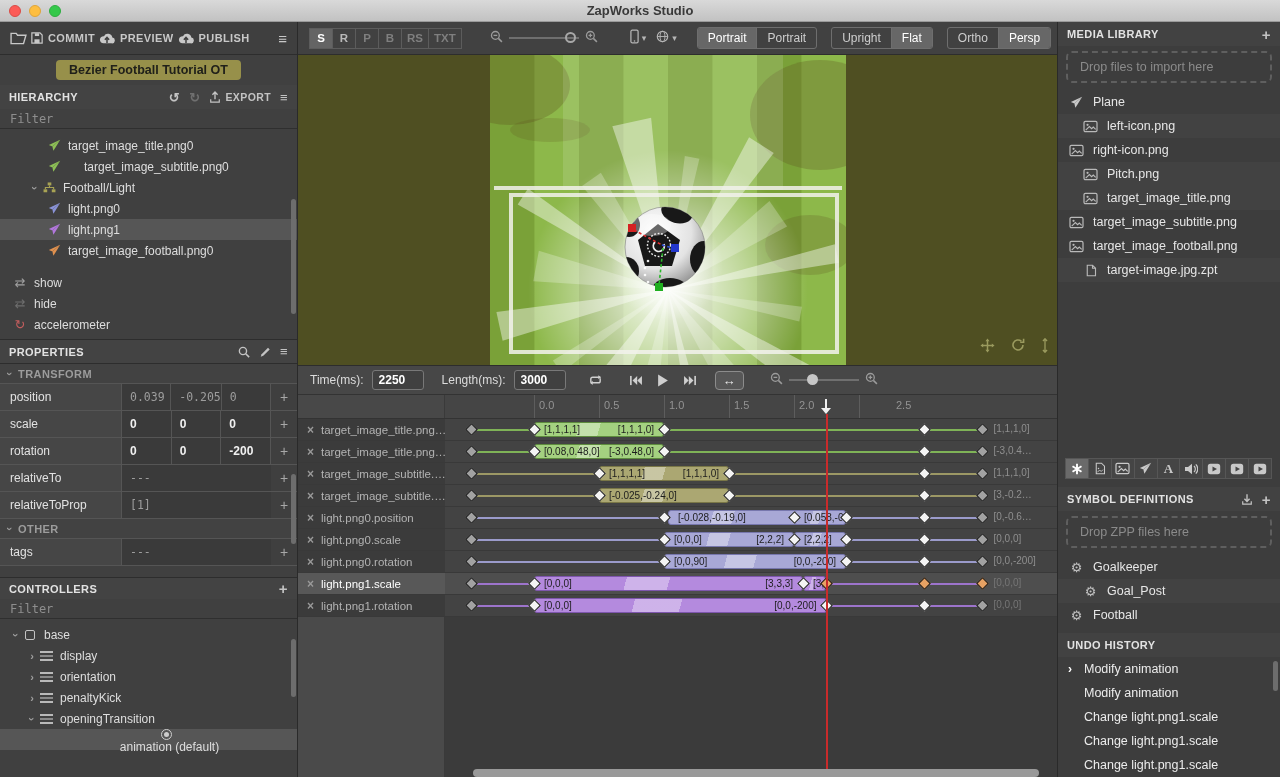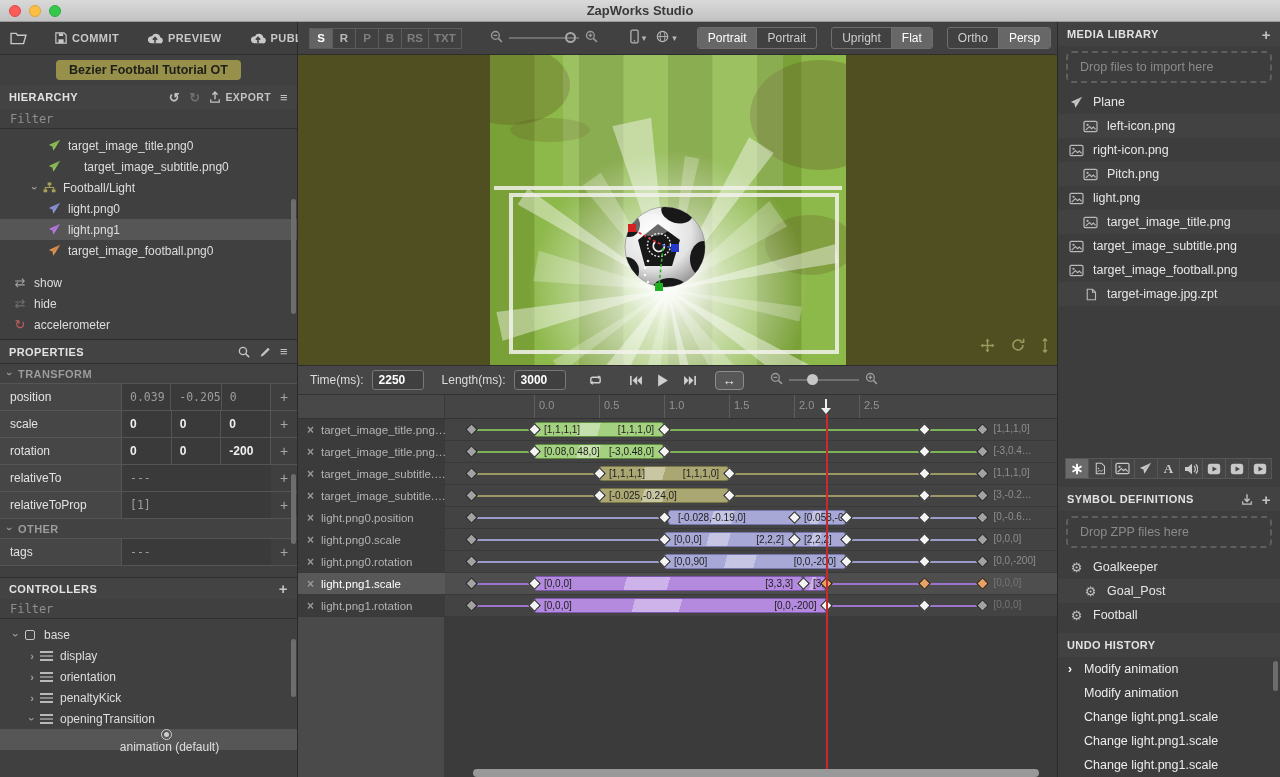--- a/index.html
+++ b/index.html
@@ -28,21 +28,21 @@
   .dim { color:#6f6f6f !important; }
   .filter-input { width:100%; background:transparent; border:none; outline:none;
     border-bottom:1px solid #2f2f2f; color:#cfcfcf; font-family:"DejaVu Sans Mono", monospace;
     font-size:12px; padding:3px 10px; height:20px; }
   .filter-input::placeholder { color:#8e8e8e; }
   .scroll-thumb { position:absolute; width:5px; border-radius:3px; background:#6d6d6d; right:1px; }
 
   
   .left-col { width:298px; flex:none; background:#404040; display:flex; flex-direction:column; border-right:1px solid #2a2a2a; }
   .top-toolbar { height:33px; background:#3f3f3f; border-bottom:1px solid #2d2d2d;
-    display:flex; align-items:center; padding:0 10px; gap:28px; flex:none; }
+    display:flex; align-items:center; padding:0 10px; gap:4px; flex:none; }
   .tool-btn { display:flex; align-items:center; gap:5px; color:#c8c8c8; font-size:11px;
     font-weight:bold; letter-spacing:.4px; cursor:pointer; }
   .tool-btn svg { display:block; }
   .burger { font-size:15px; color:#c8c8c8; cursor:pointer; }
   .project-row { height:30px; display:flex; align-items:center; padding:0 4px; flex:none;justify-content:center; }
   .project-pill { background:#97904a; color:#20201a; font-size:12.5px; font-weight:bold;
     padding:3px 13px; border-radius:4px; cursor:pointer; }
 
   .hier-header { height:24px; background:#434343; }
   .tree { position:relative; height:210px; overflow:hidden; flex:none; padding-top:6px; }
@@ -674,21 +674,21 @@
             <div class="tick-label" style="left: 241px;">0.0</div>
             <div class="tick-line" style="left: 301px;"></div>
             <div class="tick-label" style="left: 306px;">0.5</div>
             <div class="tick-line" style="left: 366px;"></div>
             <div class="tick-label" style="left: 371px;">1.0</div>
             <div class="tick-line" style="left: 431px;"></div>
             <div class="tick-label" style="left: 436px;">1.5</div>
             <div class="tick-line" style="left: 496px;"></div>
             <div class="tick-label" style="left: 501px;">2.0</div>
             <div class="tick-line" style="left: 561px;"></div>
-            <div class="tick-label" style="left: 566px;">2.5</div>
+            <div class="tick-label" style="left: 598px;">2.5</div>
           </div>
         <div class="tracks" id="tracks">
             <div class="track-row">
               <div class="track-label">
                 <span class="x">×</span>
                 <span>target_image_title.png…</span>
               </div>
               <div class="lane">
                 <div class="track-line" style="left: 26.6px; width: 510.9px; background: rgb(127, 179, 87);"></div>
                 <div class="bar" style="left: 89px; width: 130px; background: linear-gradient(105deg, rgba(255, 255, 255, 0) 0px, rgba(255, 255, 255, 0) 34%, rgba(255, 255, 255, 0.35) 34%, rgba(255, 255, 255, 0.35) 50%, rgba(255, 255, 255, 0) 50%), rgb(164, 209, 128); border: 1px solid rgb(94, 140, 62);">
@@ -922,30 +922,20 @@
           </div>
           <div class="mrow alt">
             <span class="micon">
               <svg width="15" height="13" viewBox="0 0 16 14">
                 <rect x="1" y="1.5" width="14" height="11" rx="1.5" fill="none" stroke="currentColor" stroke-width="1.3"></rect>
                 <circle cx="4.8" cy="5.2" r="1.2" fill="currentColor"></circle>
                 <path d="M2.8 11 L6.8 7 L9.2 9.4 L11 7.6 L13.6 10.2" fill="none" stroke="currentColor" stroke-width="1.2"></path>
               </svg>
             </span>
             <span>Pitch.png</span>
-          </div>
-          <div class="mrow">
-            <span class="micon">
-              <svg width="15" height="13" viewBox="0 0 16 14">
-                <rect x="1" y="1.5" width="14" height="11" rx="1.5" fill="none" stroke="currentColor" stroke-width="1.3"></rect>
-                <circle cx="4.8" cy="5.2" r="1.2" fill="currentColor"></circle>
-                <path d="M2.8 11 L6.8 7 L9.2 9.4 L11 7.6 L13.6 10.2" fill="none" stroke="currentColor" stroke-width="1.2"></path>
-              </svg>
-            </span>
-            <span>light.png</span>
           </div>
           <div class="mrow alt">
             <span class="micon">
               <svg width="15" height="13" viewBox="0 0 16 14">
                 <rect x="1" y="1.5" width="14" height="11" rx="1.5" fill="none" stroke="currentColor" stroke-width="1.3"></rect>
                 <circle cx="4.8" cy="5.2" r="1.2" fill="currentColor"></circle>
                 <path d="M2.8 11 L6.8 7 L9.2 9.4 L11 7.6 L13.6 10.2" fill="none" stroke="currentColor" stroke-width="1.2"></path>
               </svg>
             </span>
             <span>target_image_title.png</span>

